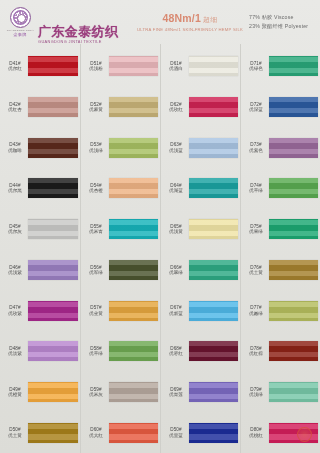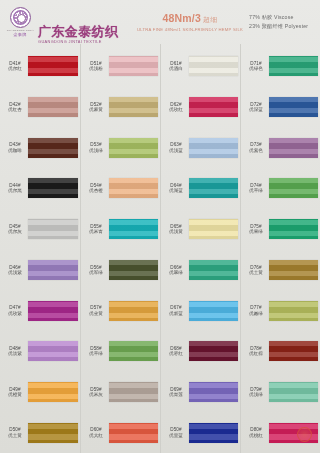--- a/index.html
+++ b/index.html
@@ -156,21 +156,21 @@
         <div class="logo-cn">金泰牌</div>
       </div>
       <div class="brand-text">
         <div class="brand-cn">广东金泰纺织</div>
         <div class="brand-en">GUANGDONG JINTAI TEXTILE</div>
       </div>
     </div>
 
     <div class="title-block">
       <div class="title-main">
-        <span class="title-spec">48Nm/3</span>
+        <span class="title-spec">48Nm/1</span>
         <span class="title-sub-cn">超细</span>
       </div>
       <div class="title-en">ULTRA FINE 48Nm/1 SKIN-FRIENDLY HEMP SILK</div>
     </div>
 
     <div class="comp">
       <div class="comp-line">77% 粘胶 Viscose</div>
       <div class="comp-line">23% 聚酯纤维 Polyester</div>
     </div>
 

